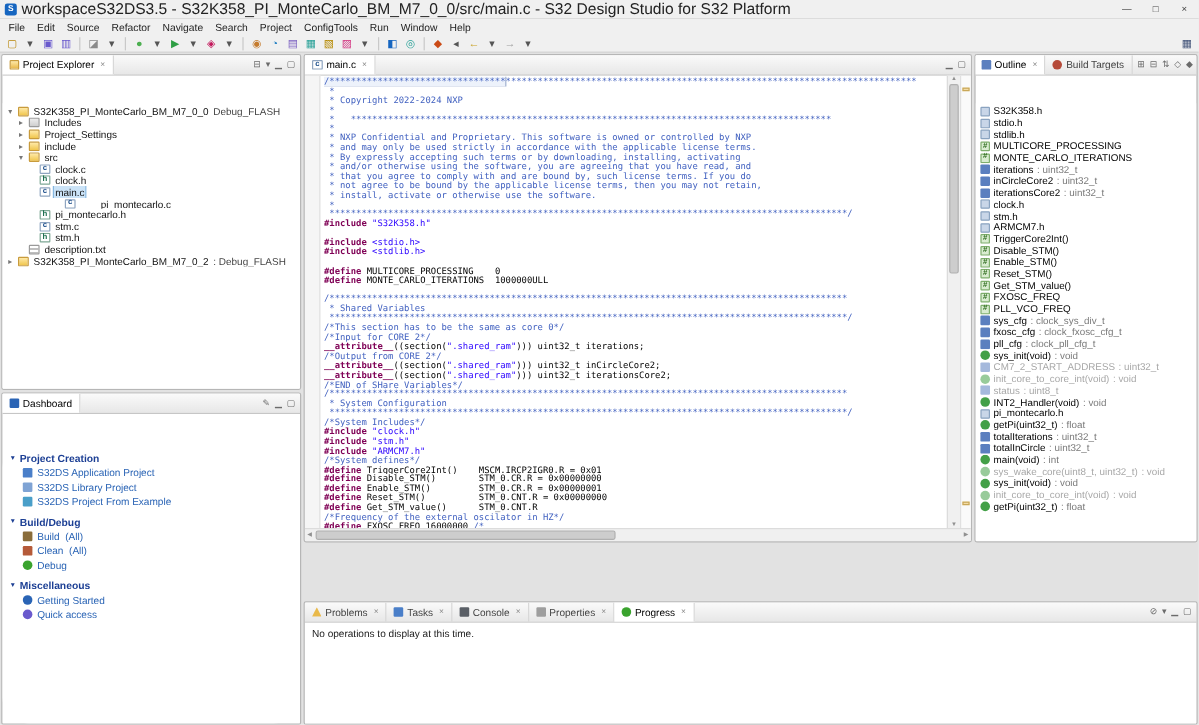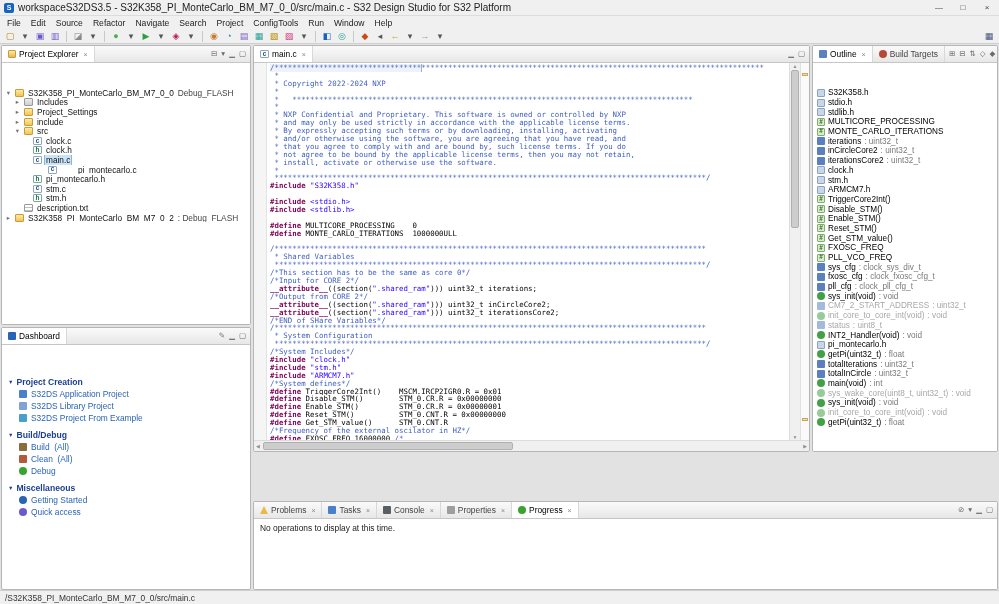--- a/index.html
+++ b/index.html
@@ -3,21 +3,21 @@
 <meta charset="utf-8">
 <style>
   *{margin:0;padding:0;box-sizing:border-box;}
   html,body{width:999px;height:604px;overflow:hidden;}
   body{font-family:"Liberation Sans","DejaVu Sans",sans-serif;background:#f0f0f0;}
   .window{width:999px;height:604px;display:flex;flex-direction:column;background:#f0f0f0;}
 
   
   .titlebar{height:16px;flex:none;display:flex;align-items:center;gap:4px;padding-left:4px;background:#f0f0f0;border-bottom:1px solid #dcdcdc;}
   .app-icon{width:10px;height:10px;flex:none;background:#1565c0;color:#fff;font-size:7px;font-weight:bold;display:flex;align-items:center;justify-content:center;border-radius:2px;}
-  .title-text{font-size:10px;color:#222;white-space:nowrap;}
+  .title-text{font-size:13px;color:#222;white-space:nowrap;}
   .win-controls{margin-left:auto;display:flex;height:100%;}
   .win-btn{width:24px;display:flex;align-items:center;justify-content:center;font-size:8px;color:#444;}
   .menubar{height:13px;flex:none;display:flex;align-items:center;background:#f0f0f0;padding-left:2px;}
   .menu-item{padding:0 5px;font-size:8.6px;color:#222;white-space:nowrap;}
   .toolbar{height:15px;flex:none;display:flex;align-items:center;background:#f0f0f0;border-bottom:1px solid #cfcfcf;padding:0 3px;gap:1px;}
   .tb-icon{width:14px;text-align:center;font-size:9px;line-height:13px;cursor:default;}
   .tb-sep{width:1px;height:11px;background:#c9c9c9;margin:0 3px;}
   .tb-right{margin-left:auto;display:flex;}
 
   
@@ -25,21 +25,21 @@
   .left-col{width:250px;flex:none;display:flex;flex-direction:column;gap:2px;min-height:0;}
   .center-right{flex:1;display:flex;flex-direction:column;gap:2px;min-width:0;min-height:0;}
   .upper{height:407px;flex:none;display:flex;gap:2px;min-width:0;}
   .view{background:#fff;border:1px solid #b6b6b6;border-radius:2px;display:flex;flex-direction:column;overflow:hidden;min-width:0;}
   .pe-view{height:280px;flex:none;}
   .dash-view{flex:1;min-height:0;}
   .editor-view{flex:1;}
   .outline-view{width:186px;flex:none;}
   .bottom-view{flex:1;min-height:0;margin-top:47px;}
 
-  .vheader{height:17px;flex:none;display:flex;align-items:stretch;background:linear-gradient(#fafafa,#e7e7e7);border-bottom:1px solid #c6c6c6;}
+  .vheader{height:17px;flex:none;display:flex;align-items:stretch;background:linear-gradient(#fafafa,#e7e7e7);border-bottom:1px solid #c6c6c6;justify-content:center;}
   .vtab{display:flex;align-items:center;gap:3px;padding:0 6px;font-size:8.4px;color:#444;border-right:1px solid #d8d8d8;white-space:nowrap;}
   .vtab.sel{background:#fff;color:#000;}
   .vtico{width:8px;height:8px;border-radius:1px;flex:none;}
   .vtico.explorer{background:linear-gradient(#ffe9a6,#e8b84b);border:1px solid #c89b3c;}
   .vtico.dashboard{background:#2a64b5;}
   .vtico.outline{background:#5b7fbf;}
   .vtico.target{background:#b54a39;border-radius:50%;}
   .vtico.problems{background:#e9b949;clip-path:polygon(50% 0,100% 100%,0 100%);border-radius:0;}
   .vtico.tasks{background:#4a7fc9;}
   .vtico.console{background:#5a5f66;}
@@ -241,21 +241,21 @@
             <div class="tree-row" style="padding-left: 21px;">
               <span class="twist"></span>
               <span class="fico hfile">h</span>
               <span class="tlabel">clock.h</span>
             </div>
             <div class="tree-row" style="padding-left: 21px;">
               <span class="twist"></span>
               <span class="fico cfile">c</span>
               <span class="tlabel selected">main.c</span>
             </div>
-            <div class="tree-row" style="padding-left: 19px; gap: 20px;">
+            <div class="tree-row" style="padding-left: 25px; gap: 20px;">
               <span class="twist"></span>
               <span class="fico cfile">c</span>
               <span class="tlabel">pi_montecarlo.c</span>
             </div>
             <div class="tree-row" style="padding-left: 21px;">
               <span class="twist"></span>
               <span class="fico hfile">h</span>
               <span class="tlabel">pi_montecarlo.h</span>
             </div>
             <div class="tree-row" style="padding-left: 21px;">
@@ -634,16 +634,13 @@
               <span class="hicon">▢</span>
             </div>
         </div>
         <div class="bottom-body">
           <span>No operations to display at this time.</span>
         </div>
       </div>
     </div>
   </div>
 
-  <div class="statusbar">
-    <span>/S32K358_PI_MonteCarlo_BM_M7_0_0/src/main.c</span>
-  </div>
 </div>
 
 </body></html>

